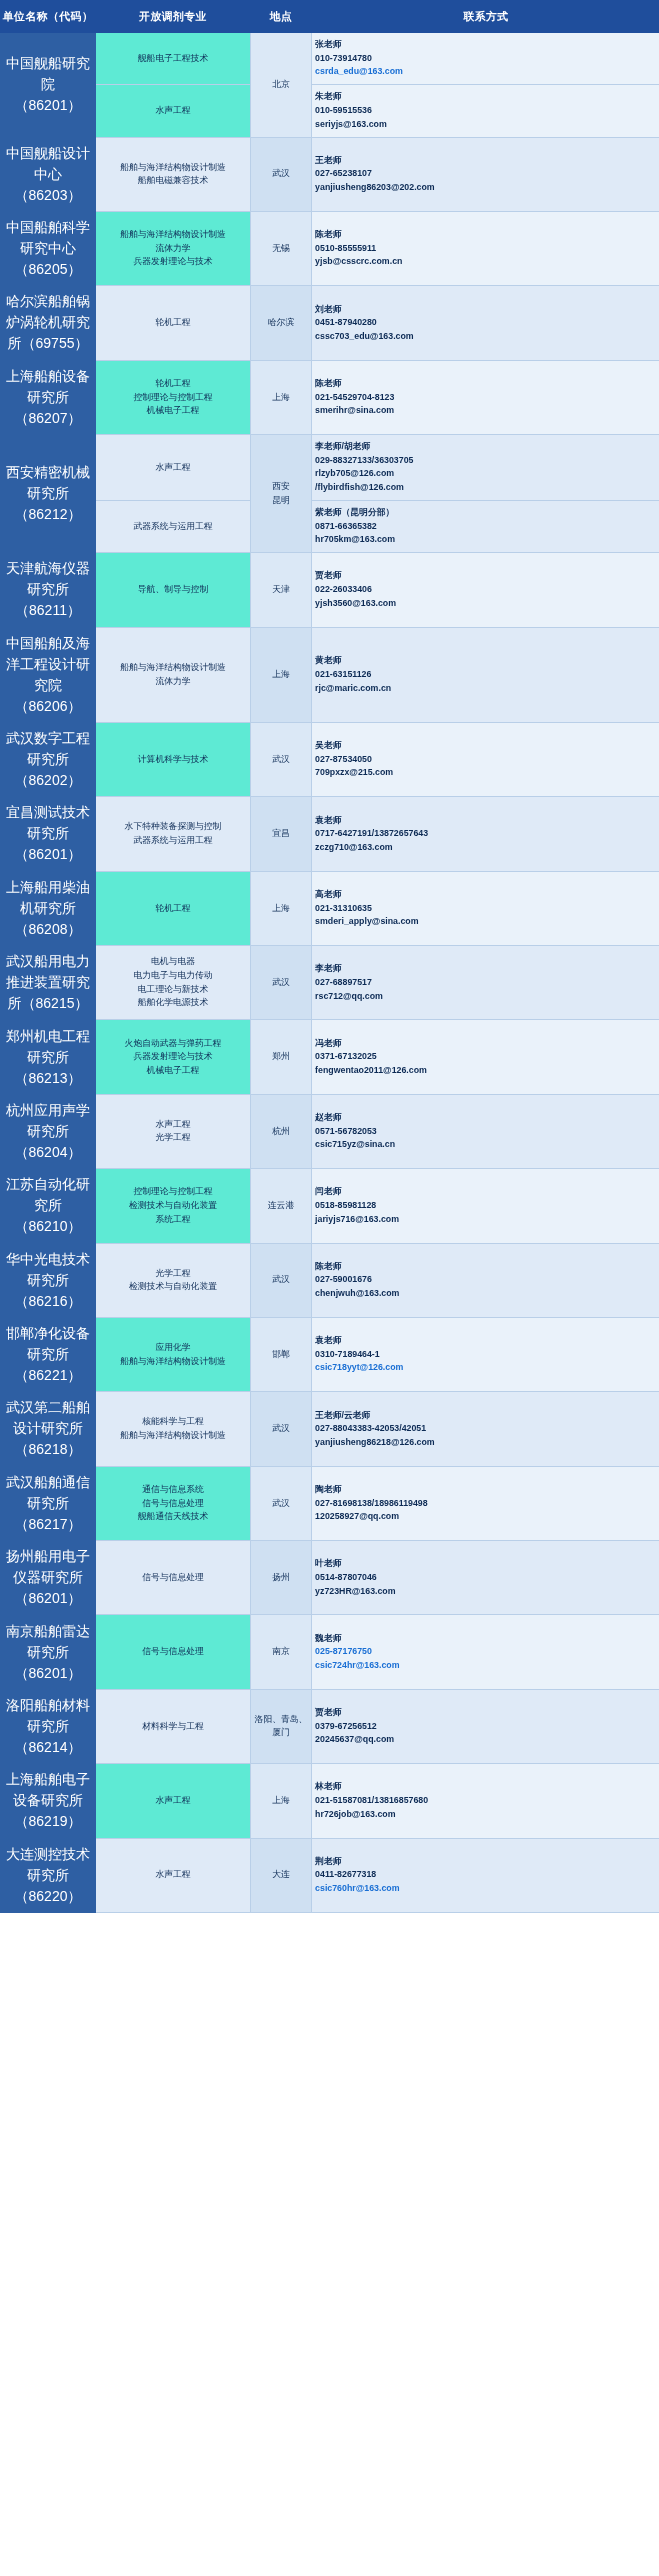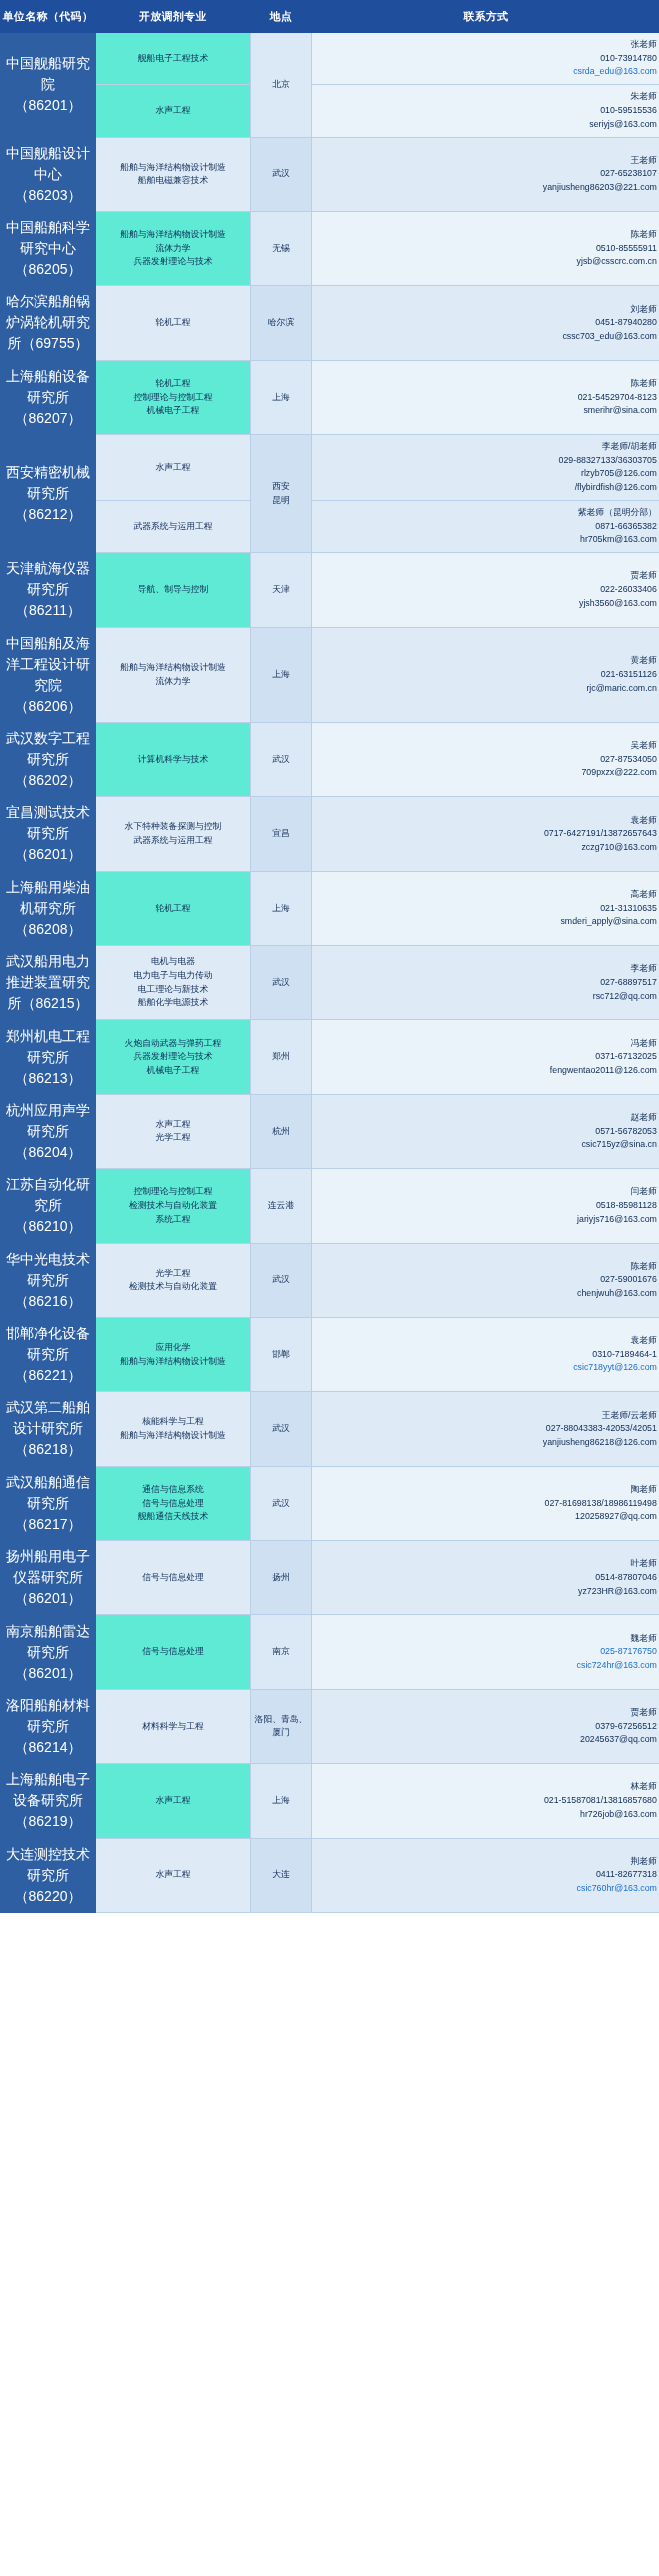--- a/index.html
+++ b/index.html
@@ -31,21 +31,21 @@
   td.unit{
     background:#2e5fa3;
     color:#ffffff;
     font-size:14px;
     font-weight:normal;
     line-height:1.5;
     border:0.5px solid #2e5fa3;
   }
   td.major{background:#5eead4;}
   td.place{background:#dbe8f6;}
-  td.contact{background:#eaf2fa;text-align:right;}
+  td.contact{background:#eaf2fa;text-align:left;font-weight:bold;}
   tr.alt td.major{background:#dfeaf7;}
   tr.alt td.place{background:#cfe0f2;}
   tr.alt td.contact{background:#dfeaf7;}
   .line{display:block;}
   .link{color:#1a6fd4;}
   .ml{white-space:pre-line;}
 </style>
 </head>
 <body>
 
@@ -86,21 +86,21 @@
           </td>
         </tr>
         <tr class="alt">
           <td class="unit ml" rowspan="1">中国舰船设计中心（86203）</td>
           <td class="major ml">船舶与海洋结构物设计制造
 船舶电磁兼容技术</td>
           <td class="place ml" rowspan="1">武汉</td>
           <td class="contact">
             <span class="line">王老师</span>
             <span class="line">027-65238107</span>
-            <span class="line">yanjiusheng86203@221.com</span>
+            <span class="line">yanjiusheng86203@202.com</span>
           </td>
         </tr>
         <tr>
           <td class="unit ml" rowspan="1">中国船舶科学研究中心（86205）</td>
           <td class="major ml">船舶与海洋结构物设计制造
 流体力学
 兵器发射理论与技术</td>
           <td class="place ml" rowspan="1">无锡</td>
           <td class="contact">
             <span class="line">陈老师</span>
@@ -171,21 +171,21 @@
             <span class="line">rjc@maric.com.cn</span>
           </td>
         </tr>
         <tr>
           <td class="unit ml" rowspan="1">武汉数字工程研究所（86202）</td>
           <td class="major ml">计算机科学与技术</td>
           <td class="place ml" rowspan="1">武汉</td>
           <td class="contact">
             <span class="line">吴老师</span>
             <span class="line">027-87534050</span>
-            <span class="line">709pxzx@222.com</span>
+            <span class="line">709pxzx@215.com</span>
           </td>
         </tr>
         <tr class="alt">
           <td class="unit ml" rowspan="1">宜昌测试技术研究所（86201）</td>
           <td class="major ml">水下特种装备探测与控制
 武器系统与运用工程</td>
           <td class="place ml" rowspan="1">宜昌</td>
           <td class="contact">
             <span class="line">袁老师</span>
             <span class="line">0717-6427191/13872657643</span>

